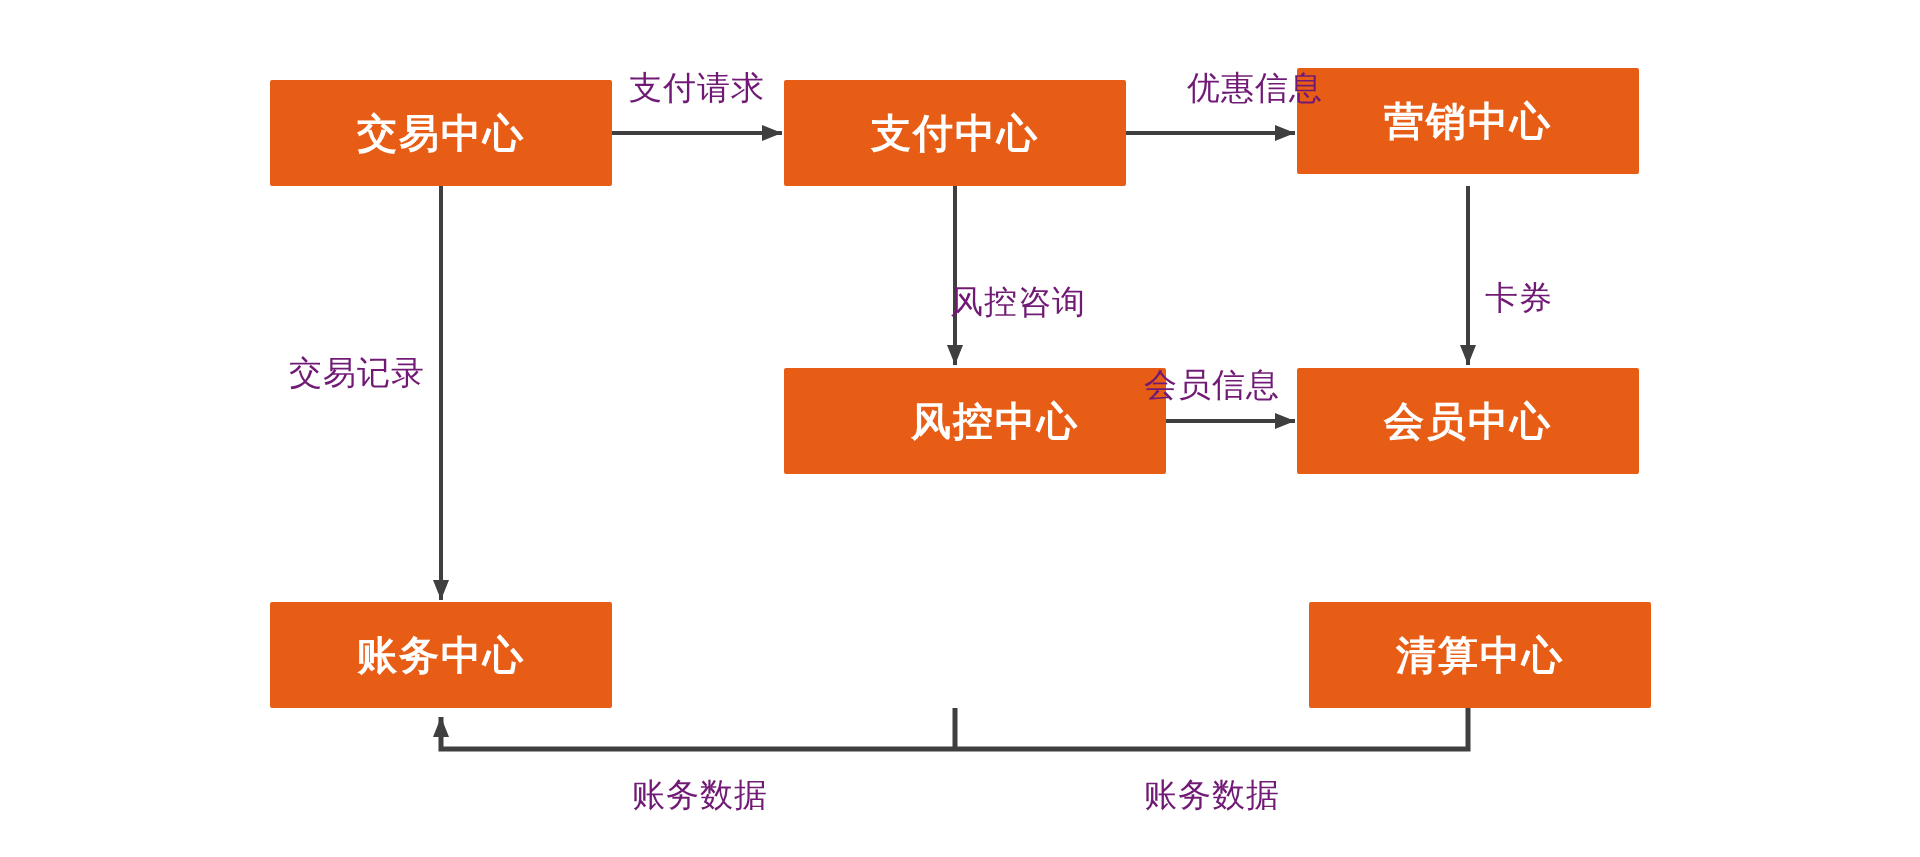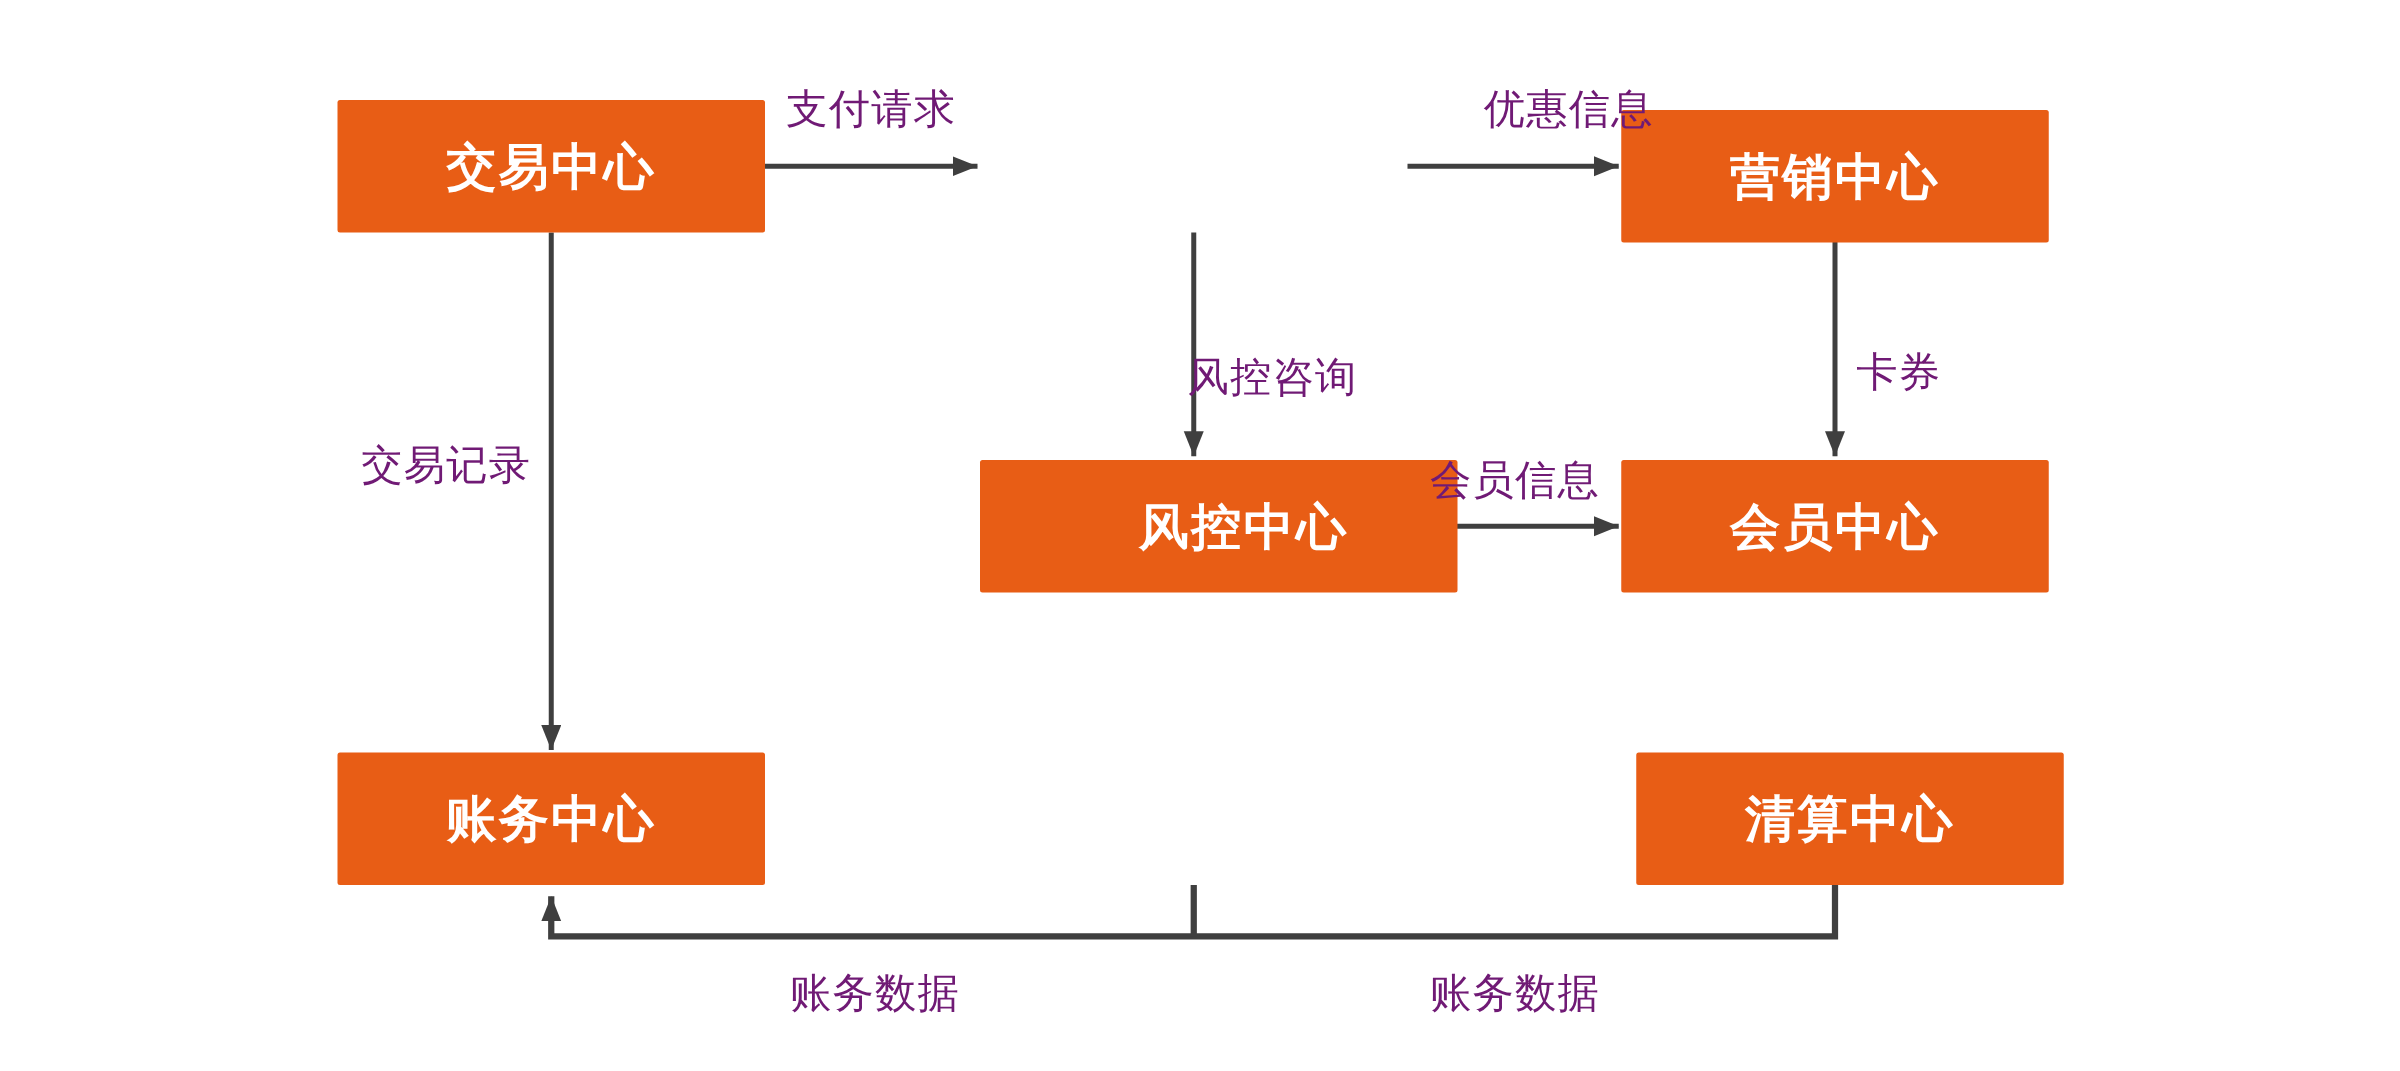--- a/index.html
+++ b/index.html
@@ -39,21 +39,21 @@
     transform: translate(-50%, -50%);
     color: #701a75;
     font-size: 33px;
     font-weight: 500;
     white-space: nowrap;
     letter-spacing: 1px;
   }
   
   .n-transaction { left: 270px;  top: 80px; text-align: center;  }
   .n-payment     { left: 784px;  top: 80px;  }
-  .n-marketing   { left: 1297px; top: 88px;  }
+  .n-marketing   { left: 1297px; top: 68px;  }
   .n-risk        { left: 784px;  top: 368px; padding-left: 40px; }
   .n-member      { left: 1297px; top: 368px; }
   .n-billing     { left: 270px;  top: 602px; }
   .n-accounting  { left: 784px;  top: 602px; }
   .n-clearing    { left: 1297px; top: 602px; margin-left: 12px; }
   
   .l-payment-request     { left: 697px;  top: 88px;  }
   .l-discount-info       { left: 1255px; top: 88px; text-align: right;  }
   .l-risk-consult        { left: 1018px; top: 287px; margin-top: 15px; }
   .l-card-coupon         { left: 1519px; top: 298px; }
@@ -77,20 +77,21 @@
     <path d="M1126 133 L1295 133" stroke="#3F3F3F" stroke-width="4" fill="none" marker-end="url(#arrowhead)"></path>
     <path d="M955 186 L955 365" stroke="#3F3F3F" stroke-width="4" fill="none" marker-end="url(#arrowhead)"></path>
     <path d="M1468 186 L1468 365" stroke="#3F3F3F" stroke-width="4" fill="none" marker-end="url(#arrowhead)"></path>
     <path d="M1126 421 L1295 421" stroke="#3F3F3F" stroke-width="4" fill="none" marker-end="url(#arrowhead)"></path>
     <path d="M441 186 L441 600" stroke="#3F3F3F" stroke-width="4" fill="none" marker-end="url(#arrowhead)"></path>
     <path d="M1468 708 L1468 749 L441 749 L441 717" stroke="#3F3F3F" stroke-width="5" fill="none" stroke-linejoin="miter" marker-end="url(#arrowhead)"></path>
     <path d="M955 708 L955 749" stroke="#3F3F3F" stroke-width="5" fill="none"></path>
   </svg>
 
   <div class="node n-transaction">交易中心</div>
+  <div class="node n-payment">支付中心</div>
   <div class="node n-marketing">营销中心</div>
   <div class="node n-risk">风控中心</div>
   <div class="node n-billing">账务中心</div>
   <div class="node n-member">会员中心</div>
   <div class="node n-clearing">清算中心</div>
 
   <div class="edge-label l-payment-request">支付请求</div>
   <div class="edge-label l-discount-info">优惠信息</div>
   <div class="edge-label l-risk-consult">风控咨询</div>
   <div class="edge-label l-card-coupon">卡券</div>

